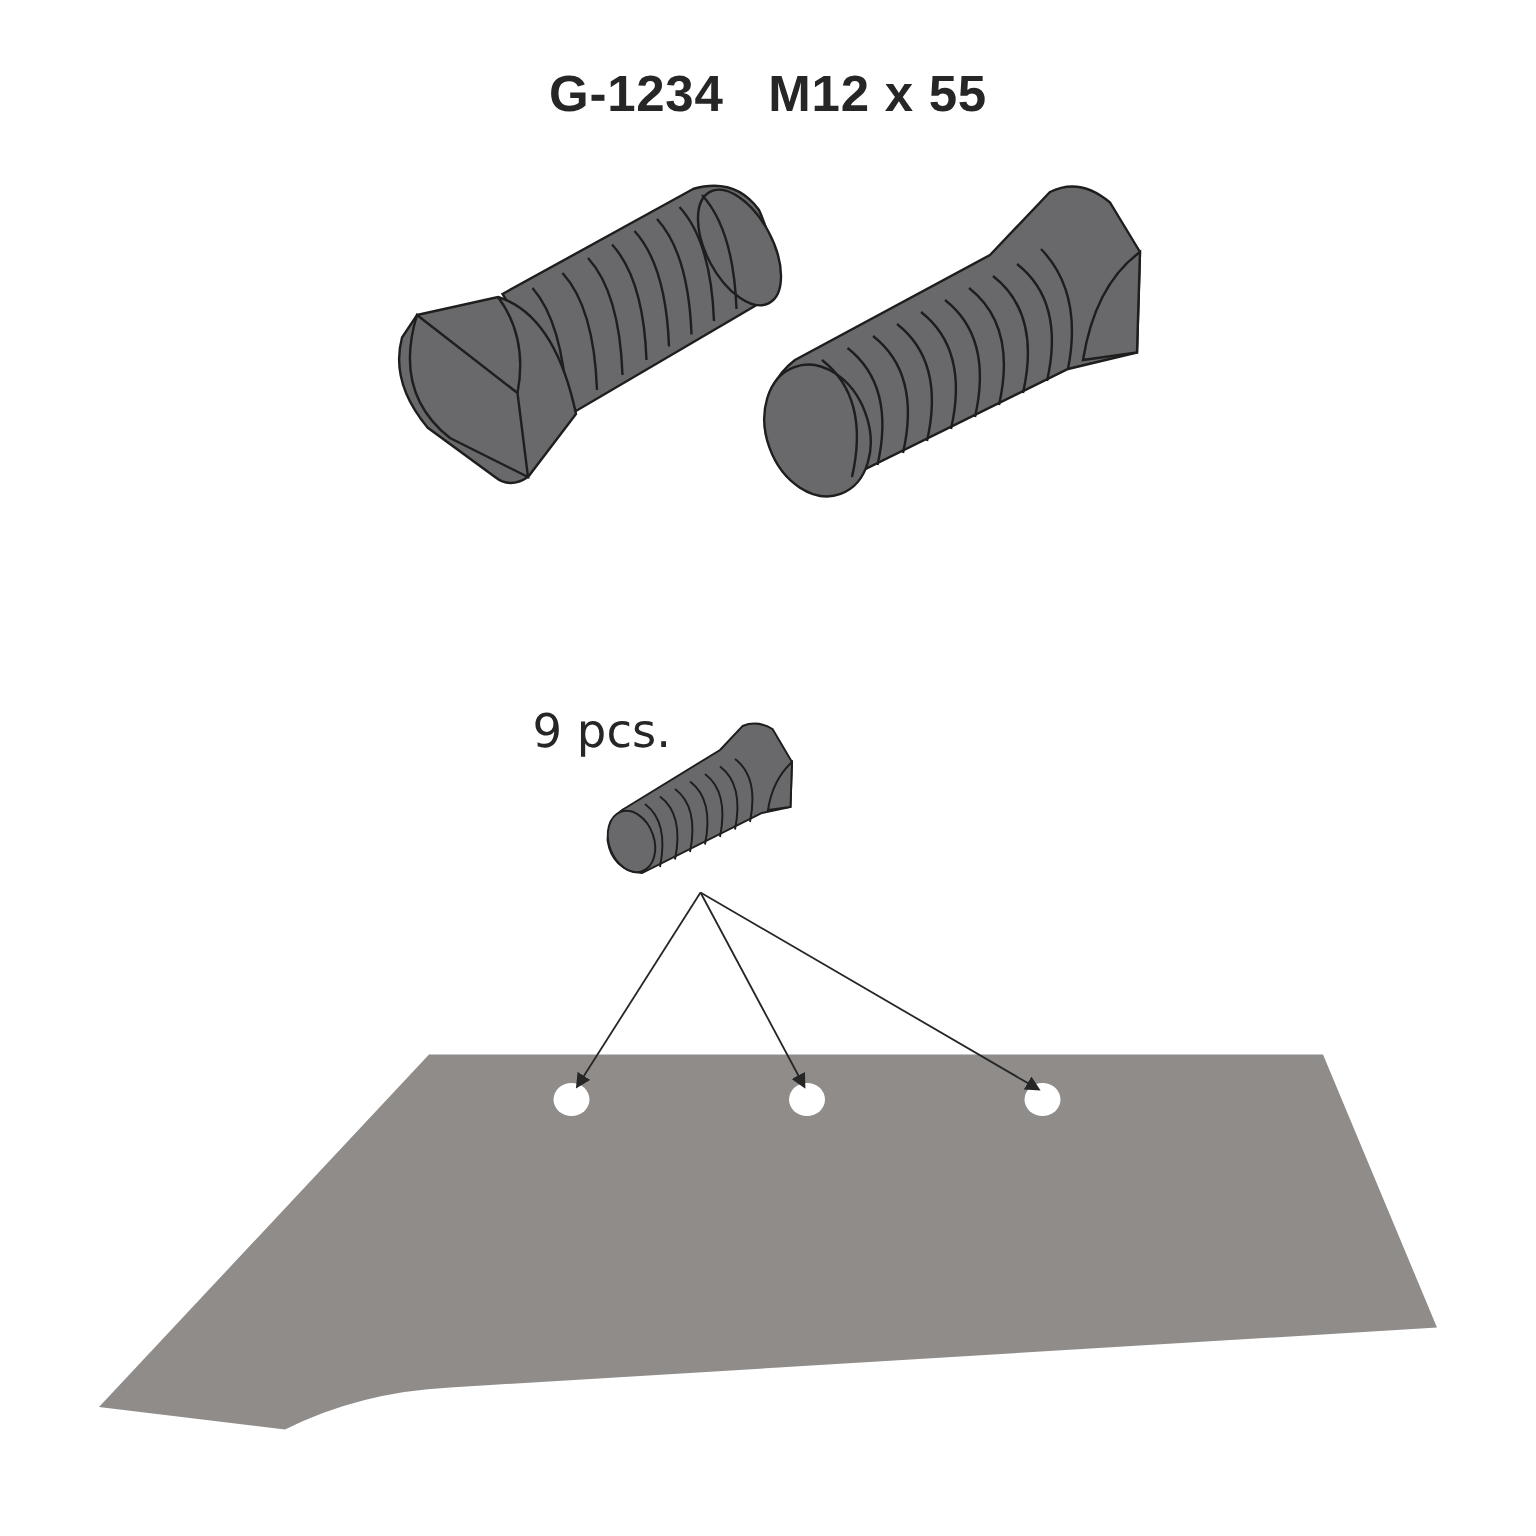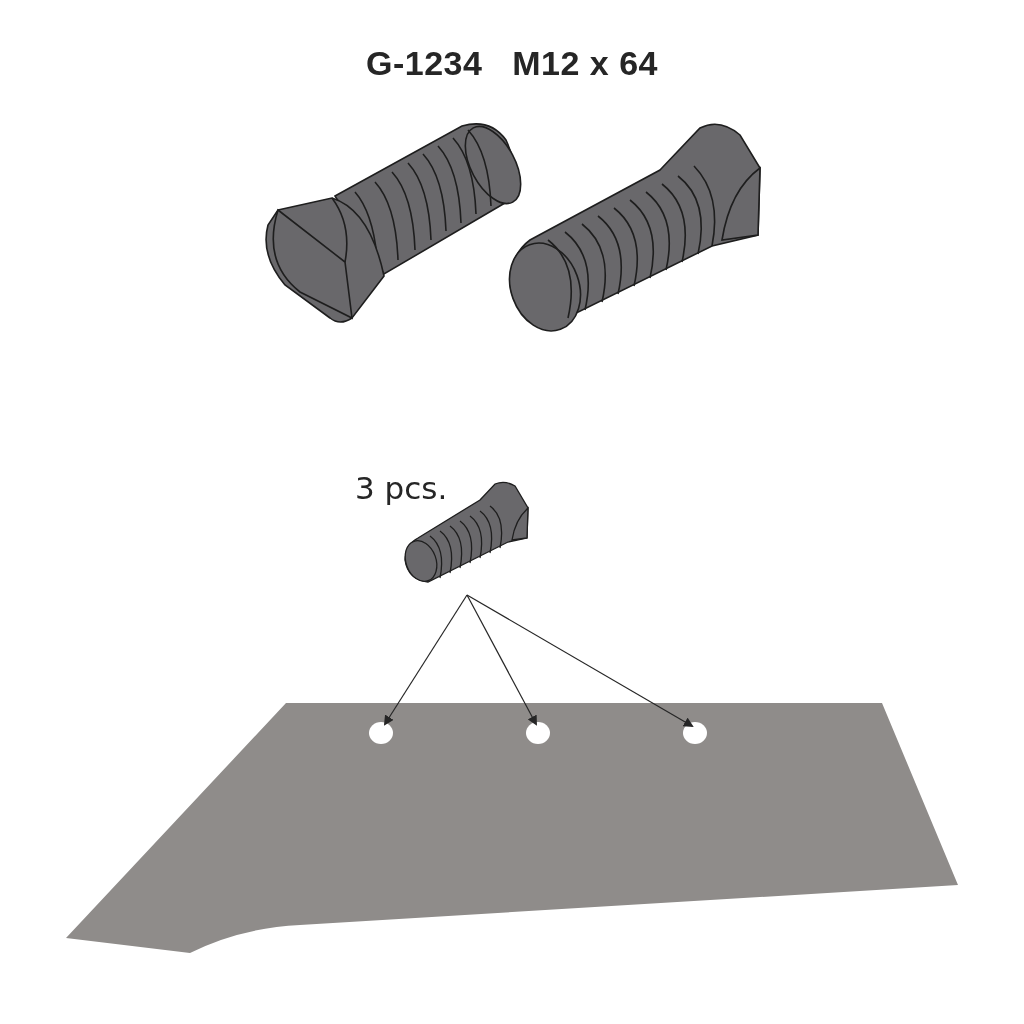--- a/index.html
+++ b/index.html
@@ -11,22 +11,22 @@
   }
   .qty {
     position: absolute; left: 355px; top: 470px;
     font-family: "DejaVu Sans", sans-serif; font-size: 31px; color: #262626;
   }
   svg.art { position: absolute; left: 0; top: 0; }
 </style>
 </head>
 <body>
 
-<div class="title">G-1234   M12 x 64</div>
-<div class="qty">3 pcs.</div>
+<div class="title">G-1234   M12 x 55</div>
+<div class="qty">9 pcs.</div>
 
 <svg class="art" width="1024" height="1024" viewBox="0 0 1024 1024">
   <defs>
     <marker id="arrowhead" markerWidth="10" markerHeight="10" refX="8" refY="5" orient="auto" markerUnits="userSpaceOnUse">
       <path d="M0,0 L10,5 L0,10 z" fill="#262626"></path>
     </marker>
   </defs>
 
   <g stroke="#1e1e1e" stroke-width="1.6" fill="#69686b">
 

